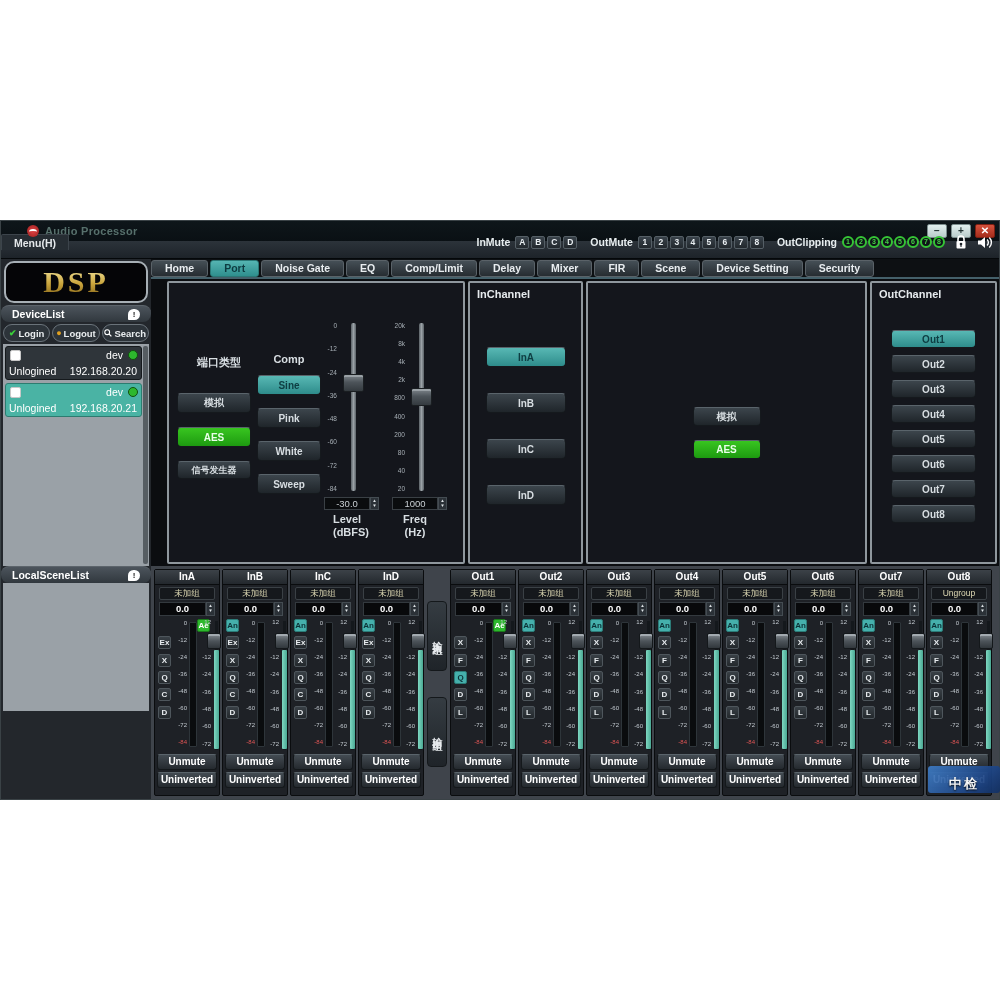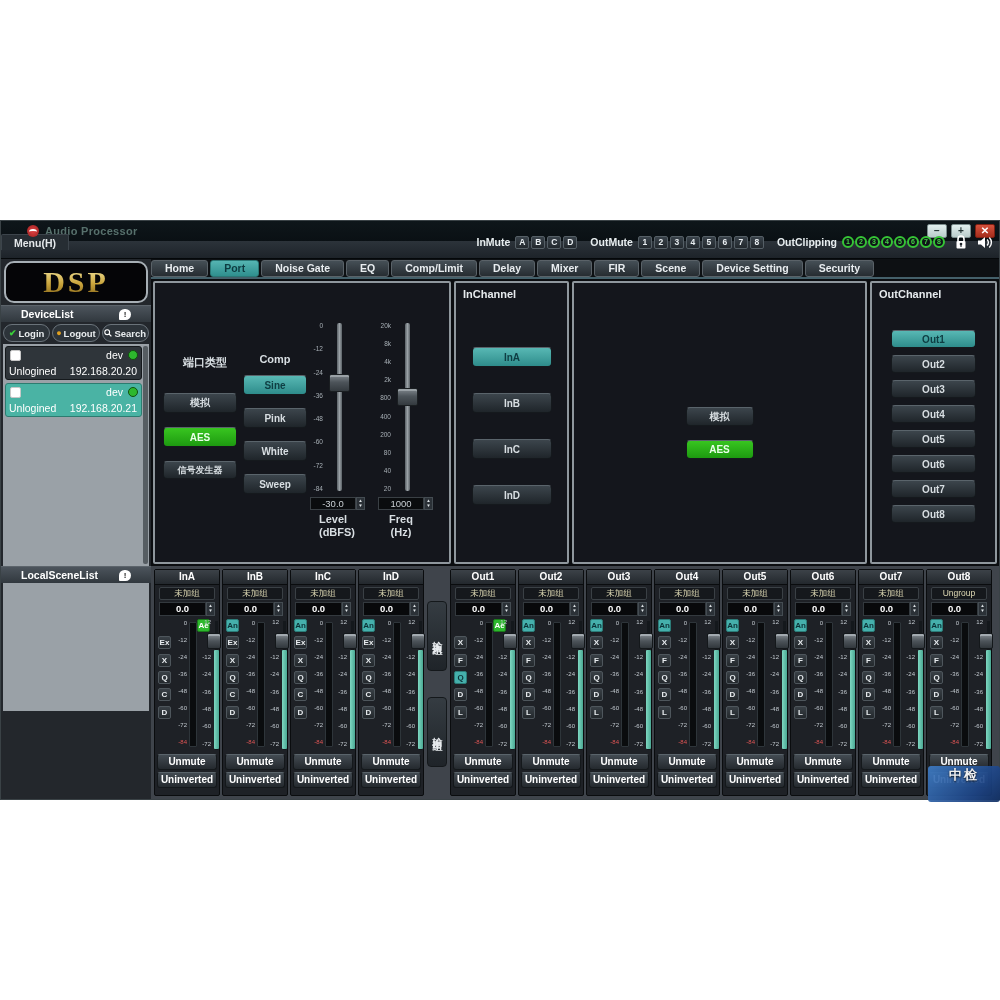--- a/index.html
+++ b/index.html
@@ -31,21 +31,21 @@
   .main { flex:1; background:#0b0d10; display:flex; flex-direction:column; }
 
   
   .tabbar { height:20px; display:flex; gap:2px; padding:1px 0 0 0; background:#0d1013; border-bottom:2px solid #44606a; }
   .tab { flex:0 0 auto; padding:0 13px; height:17px; background:linear-gradient(#454f56,#262c31); border:1px solid #5a6268; border-radius:3px; color:#e9edf0; font-size:10.5px; font-weight:bold; line-height:15px; cursor:pointer; }
   .tab.active { background:linear-gradient(#55b4b2,#2f8f8e); color:#0d3b41; border-color:#2a7876; }
 
   
   .logo { margin:2px 3px; height:42px; background:#050507; border:2px solid #a7afb5; border-radius:10px; display:flex; align-items:center; justify-content:center; }
   .logo span { font-family:"Liberation Serif",serif; font-weight:bold; font-size:30px; letter-spacing:3px; background:linear-gradient(#fdf3b0,#caa53c 55%,#7c5c14); -webkit-background-clip:text; background-clip:text; color:transparent; }
-  .sec-header { height:17px; background:linear-gradient(#4c545c,#31383e); border-top:1px solid #5c646b; display:flex; align-items:center; padding:0 20px; color:#fff; font-size:10.5px; font-weight:bold; }
+  .sec-header { height:17px; background:linear-gradient(#4c545c,#31383e); border-top:1px solid #5c646b; display:flex; align-items:center; padding:0 11px; color:#fff; font-size:10.5px; font-weight:bold;border-radius:8px; }
   .notice { margin-left:auto; width:12px; height:11px; background:#fff; border-radius:6px 6px 6px 1px; color:#222; font-size:8px; font-weight:bold; text-align:center; line-height:11px; }
   .pill-row { height:22px; display:flex; gap:2px; padding:2px; background:#23272c; }
   .pill { flex:1; background:#2d343a; border:1px solid #6a737a; border-radius:9px; color:#e9edef; font-size:9.5px; font-weight:bold; display:flex; align-items:center; justify-content:center; gap:2px; cursor:pointer; }
   .ico-check { color:#3ad13a; font-size:9px; }
   .ico-dot { color:#e0a020; font-size:9px; }
   .devlist { height:222px; background:#9aa1a7; margin:0 2px; padding:2px; position:relative; overflow:hidden; }
   .devscroll { position:absolute; right:1px; top:2px; bottom:2px; width:5px; background:#565d62; border-radius:2px; }
   .devrow { height:34px; margin:0 5px 3px 0; background:#2f353a; border:1px solid #15191c; border-radius:3px; padding:2px 4px; position:relative; color:#fff; cursor:pointer; }
   .devrow.selected { background:#4ab3a4; border-color:#2c7c70; }
   .devrow .cb { position:absolute; left:4px; top:3px; width:11px; height:11px; background:#fff; border-radius:2px; border:1px solid #c8c8c8; }
@@ -54,21 +54,21 @@
   .devrow .stt { position:absolute; left:3px; bottom:2px; font-size:10.5px; }
   .devrow .ip { position:absolute; right:4px; bottom:2px; font-size:10.5px; }
   .scenelist { height:128px; background:#9aa1a7; margin:0 2px; }
   .infobox { flex:1; background:#202428; padding:5px 6px; display:flex; flex-direction:column; gap:4px; }
   .infobtn { height:13px; background:linear-gradient(#3e454c,#2b3137); border:1px solid #767e85; border-radius:4px; color:#fff; font-size:10px; line-height:11px; text-align:center; cursor:pointer; }
 
   
   .panels { height:288px; display:flex; gap:3px; padding:2px; background:#0b0d10; }
   .panel { background:#14161c; border:2px solid #8f979d; border-radius:2px; position:relative;padding-left:9px; }
   .panel-title { position:absolute; left:7px; top:5px; color:#e6eaed; font-size:11px; font-weight:bold; }
-  .gen-panel { width:298px; }
+  .gen-panel { width:298px;margin-left:14px; }
   .in-panel { width:115px; }
   .pt-panel { flex:1; }
   .out-panel { width:127px; }
   .btn { position:absolute; background:linear-gradient(#3c454c,#1f252a); border:1px solid #15191d; border-top-color:#5a646b; border-radius:4px; color:#d8dee2; font-size:10px; font-weight:bold; text-align:center; cursor:pointer; }
   .btn.teal { background:linear-gradient(#58b8b4,#2e8c8b); color:#0e3d42; }
   .btn.green { background:linear-gradient(#38c520,#1d9a10); color:#eaffea; }
   .slabel { position:absolute; color:#d8dee2; font-size:11px; font-weight:bold; text-align:center; }
 
   .vslider { position:absolute; display:flex; height:172px; }
   .vticks { width:22px; display:flex; flex-direction:column; justify-content:space-between; text-align:right; padding:1px 4px 1px 0; color:#a7afb5; font-size:6.5px; }
@@ -95,21 +95,21 @@
   .meterbar { position:absolute; left:33px; top:3px; bottom:5px; width:8px; background:#0a0c0e; border:1px solid #2e353a; border-radius:1px; }
   .scaleR { position:absolute; left:43px; top:0; bottom:5px; width:12px; display:flex; flex-direction:column; justify-content:space-between; text-align:right; color:#c3cad0; font-size:6px; }
   .fader { position:absolute; left:55px; right:0; top:0; bottom:0; }
   .ftrack { position:absolute; left:4px; width:3px; top:2px; bottom:2px; background:#14181c; }
   .ffill { position:absolute; left:3px; width:5px; top:31px; bottom:3px; background:linear-gradient(90deg,#7fd8c2,#4aa893); border-radius:1px; }
   .fhandle { position:absolute; left:-4px; width:14px; height:16px; top:14px; background:linear-gradient(#878e94,#4d545a 50%,#31373c); border:1px solid #14181b; border-radius:2px; box-shadow:inset 0 2px 0 #a3aab0; cursor:pointer; }
   .unmute, .invert { height:16px; margin:2px 1px 0; background:linear-gradient(#434b52,#24292e); border:1px solid #14181b; border-top-color:#5a646b; border-radius:3px; color:#fff; font-size:10px; font-weight:bold; line-height:13px; text-align:center; cursor:pointer; }
   .gdivider { width:22px; flex:0 0 auto; position:relative; }
   .vbtn { position:absolute; left:1px; width:20px; background:linear-gradient(#353c42,#1f2429); border:1px solid #14181b; border-radius:4px; color:#e8ecef; font-size:10px; font-weight:bold; writing-mode:vertical-lr; text-align:center; letter-spacing:2px; cursor:pointer; }
 
-  .watermark { position:absolute; left:928px; top:766px; width:72px; height:36px; border-radius:3px; background:linear-gradient(135deg,#3f7cc4,#1d4485 70%,#123063); opacity:.93; display:flex; align-items:flex-start; justify-content:center; color:#fff; font-size:13px; font-weight:bold; letter-spacing:2px; text-shadow:0 1px 2px #000; }
+  .watermark { position:absolute; left:928px; top:766px; width:72px; height:27px; border-radius:3px; background:linear-gradient(135deg,#3f7cc4,#1d4485 70%,#123063); opacity:.93; display:flex; align-items:flex-end; justify-content:center; color:#fff; font-size:13px; font-weight:bold; letter-spacing:2px; text-shadow:0 1px 2px #000; }
 </style>
 </head>
 <body>
 
 <div class="page">
   <div class="window">
 
     <div class="titlebar">
       <span class="app-icon"></span>
       <span class="titletext">Audio Processor</span>

